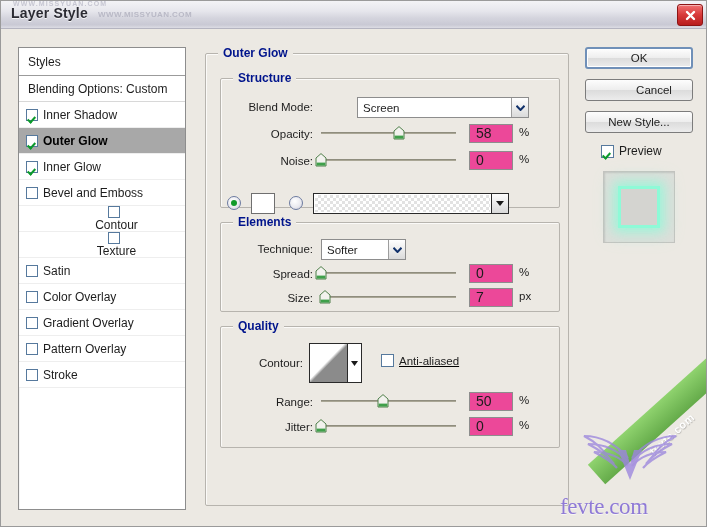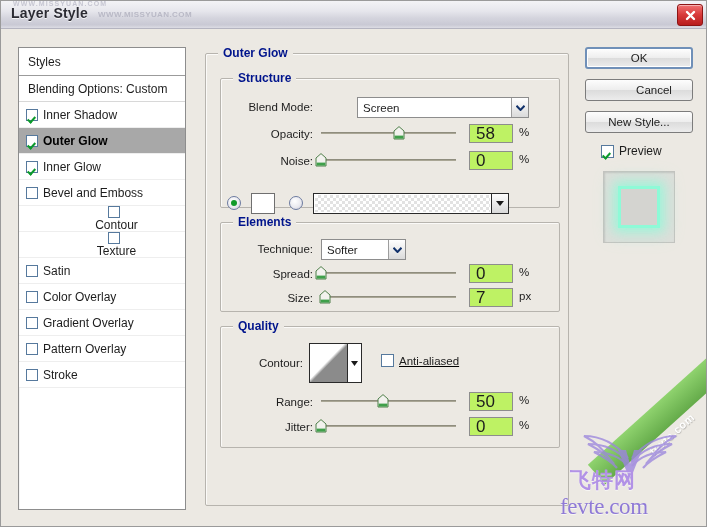--- a/index.html
+++ b/index.html
@@ -191,23 +191,23 @@
     position: absolute; top: 1px;
     width: 12px; height: 14px;
     transform: translateX(-6px);
   }
   .slider .thumb svg { display: block; }
 
   
   .numfield {
     position: absolute;
     height: 19px;
-    background: #bef264;
+    background: #ec4899;
     border: 1px solid #8d8d8d;
-    font-size: 17px; color: #1d1d1d;
+    font-size: 14px; color: #1d1d1d;
     line-height: 17px;
     padding-left: 6px;
     cursor: text;
   }
   .unit {
     position: absolute;
     font-size: 11.5px; color: #1d1d1d;
   }
 
   
@@ -610,16 +610,15 @@
       <g fill="none" stroke="#9b86dd" stroke-width="2.2" opacity=".9">
         <path d="M58 34 C46 20 32 12 14 12 C26 18 34 26 40 36"></path>
         <path d="M58 38 C48 26 34 20 18 20 C30 26 38 32 44 40"></path>
         <path d="M58 42 C50 33 38 28 24 28 C34 33 42 38 47 44"></path>
         <path d="M62 34 C74 20 88 12 106 12 C94 18 86 26 80 36"></path>
         <path d="M62 38 C72 26 86 20 102 20 C90 26 82 32 76 40"></path>
         <path d="M62 42 C70 33 82 28 96 28 C86 33 78 38 73 44"></path>
       </g>
       <path d="M48 26 L60 56 L72 26 L64 26 L60 40 L56 26 Z" fill="#9b86dd" opacity=".92"></path>
     </svg>
-    <div id="wm-cn">飞特网</div>
     <div id="wm-domain">fevte.com</div>
   </div>
 </div>
 
 </body></html>

